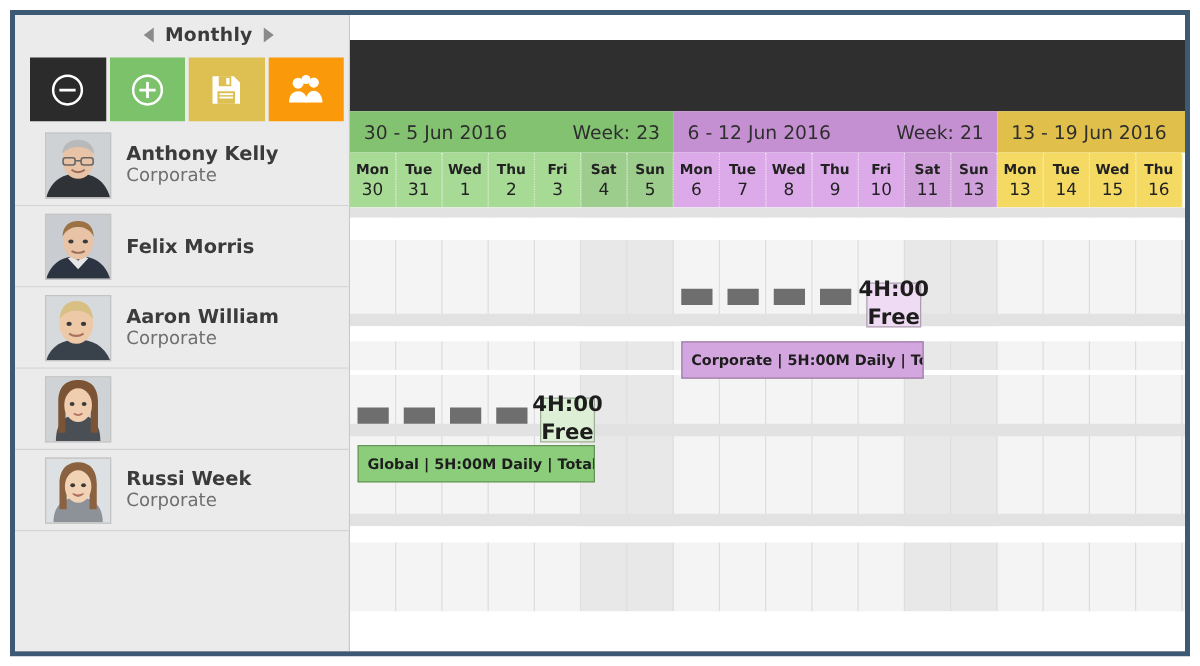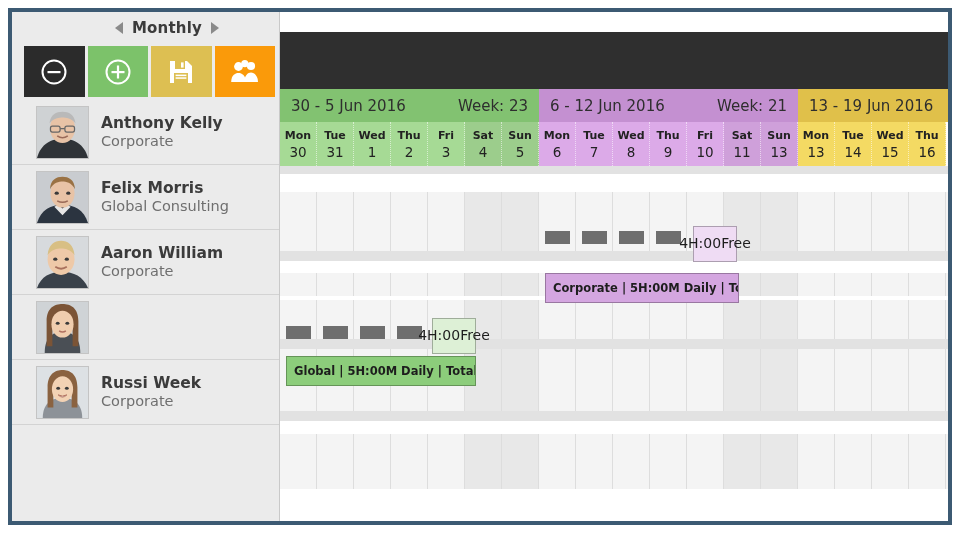--- a/index.html
+++ b/index.html
@@ -163,25 +163,25 @@
     padding-left: 7px;
     white-space: nowrap;
     overflow: hidden;
     cursor: pointer;
     z-index: 5;
   }
   .free-box {
     position: absolute;
     border: 1px solid rgba(0,0,0,.28);
     display: flex;
-    flex-direction: row;
+    flex-direction: column;
     align-items: center;
     justify-content: center;
-    font-size: 14px;
-    font-weight: normal;
+    font-size: 17px;
+    font-weight: bold;
     color: #1d1d1d;
     line-height: 1.28;
     z-index: 6;
     cursor: pointer;
   }
   .seg-strip { position: absolute; z-index: 4; }
   .seg { position: absolute; top: 0; bottom: 0; background: #6e6e6e; }
 
   #cal-footer {
     position: absolute;
@@ -267,21 +267,20 @@
             <path d="M18 36 L26.5 45 L35 36 L31 34 L26.5 38 L22 34 Z" fill="#e6e6e6"></path>
             <ellipse cx="26.5" cy="22" rx="12.5" ry="15" fill="#e8c3a6"></ellipse>
             <path d="M13.5 18 C14 8 20 5 26.5 5 C33 5 39 8 39.5 18 C36 11 30 10 26.5 10 C23 10 17 11 13.5 18Z" fill="#9a7244"></path>
             <ellipse cx="20.5" cy="22" rx="2.2" ry="1.7" fill="#3a3a3a"></ellipse>
             <ellipse cx="32.5" cy="22" rx="2.2" ry="1.7" fill="#3a3a3a"></ellipse>
             <path d="M21 30 Q26.5 33 32 30" stroke="#9a6a58" stroke-width="1.6" fill="none"></path>
           </svg>
         </div>
         <div class="person-text">
           <span class="person-name">Felix Morris</span>
-          <span class="person-role">Global Consulting</span>
         </div>
       </div>
 
       <div class="person-row">
         <div class="avatar">
           <svg viewBox="0 0 53 53">
             <rect width="53" height="53" fill="#d7dadd"></rect>
             <path d="M0 53 C4 41 14 36 26 36 C38 36 48 41 53 53 Z" fill="#39414a"></path>
             <ellipse cx="25" cy="23" rx="14" ry="16.5" fill="#eec9a8"></ellipse>
             <path d="M11 19 C12 8 18 4 25 4 C32 4 38 8 39 19 C35 13 29 12 25 12 C21 12 15 13 11 19Z" fill="#d8bf84"></path>

